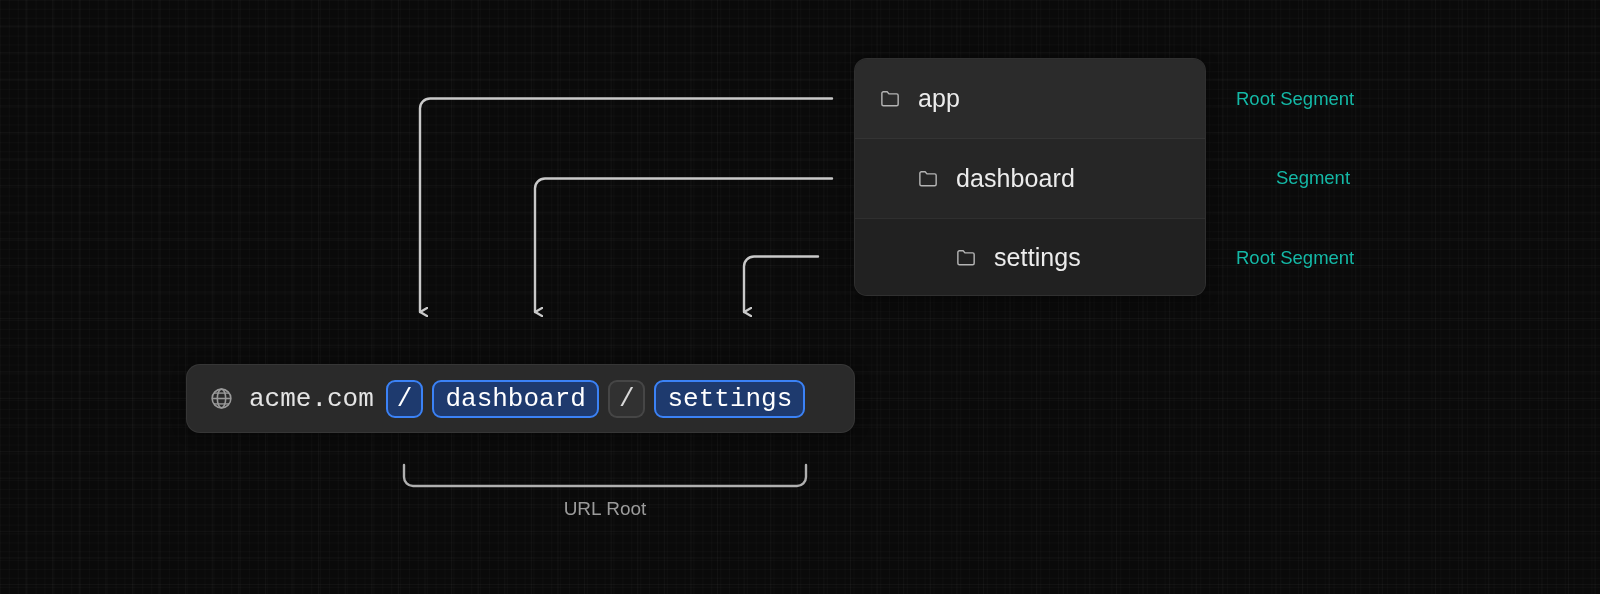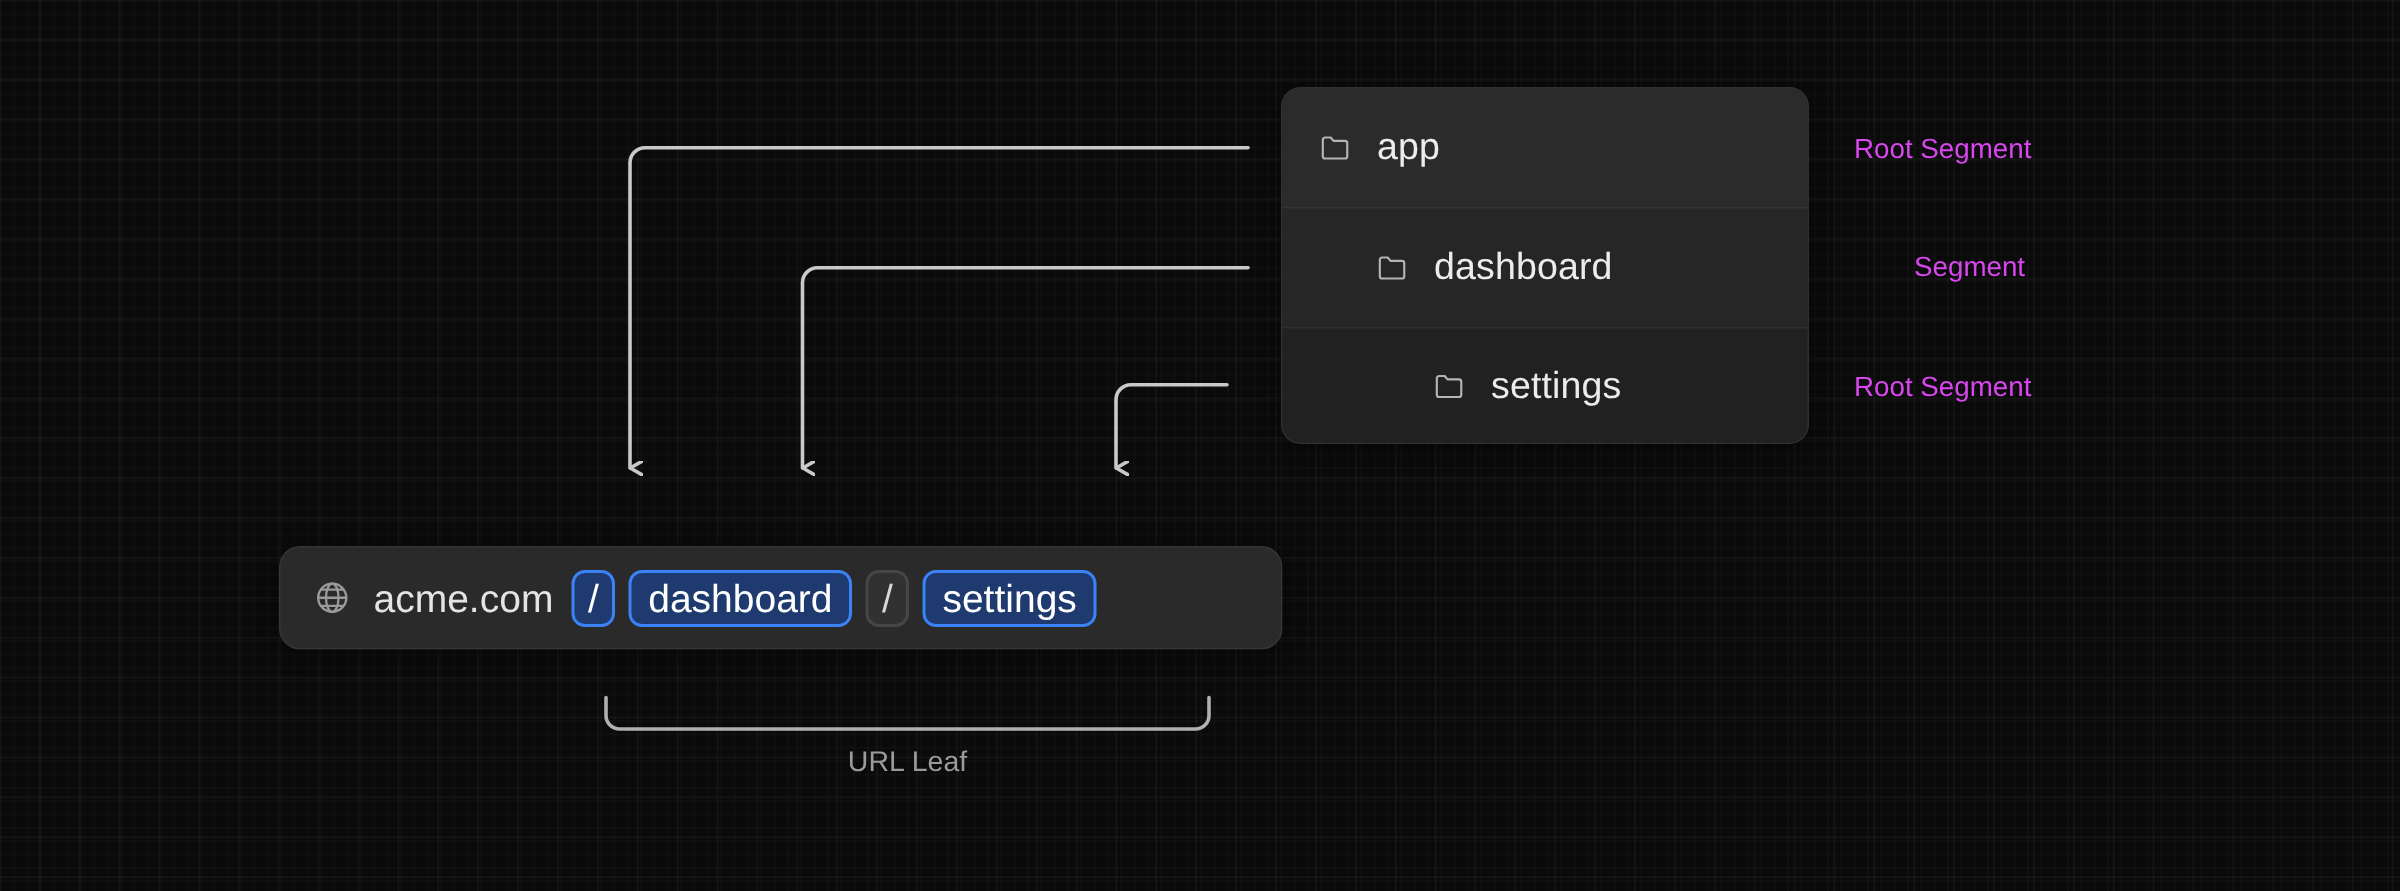--- a/index.html
+++ b/index.html
@@ -85,21 +85,21 @@
     color: #ececec;
     font-size: 25px;
     letter-spacing: 0.1px;
     line-height: 1;
     white-space: nowrap;
   }
 
   
   .anno {
     position: absolute;
-    color: #d946ef;
+    color: #14b8a6;
     font-size: 18.5px;
     white-space: nowrap;
     line-height: 1;
     left: 1236px;
   }
   .anno-root { top: 90px; }
   .anno-seg  { top: 169px; margin-left: 40px; }
   .anno-leaf { top: 249px; }
 
   
@@ -110,20 +110,21 @@
     width: 669px;
     height: 69px;
     box-sizing: border-box;
     border-radius: 14px;
     background: #2a2a2a;
     border: 1px solid rgba(255,255,255,0.06);
     display: flex;
     align-items: center;
     padding-left: 22px;
     box-shadow: 0 2px 14px rgba(0,0,0,0.4);
+    font-family: Liberation Mono, monospace;
   }
   .globe-icon {
     width: 25px; height: 25px;
     flex: 0 0 auto;
     margin-right: 15px;
     display: block;
   }
   .host {
     color: #e4e4e4;
     font-size: 26px;
@@ -248,15 +249,15 @@
     <span class="chip grey">/</span>
 
     <span class="chip blue">settings</span>
 
   </div>
 
   <svg id="brace-svg" viewBox="0 0 420 32">
     <path d="M9,2 L9,14 A9,9 0 0 0 18,23 L402,23 A9,9 0 0 0 411,14 L411,2" fill="none" stroke="#b0b0b0" stroke-width="2.4" stroke-linecap="round" stroke-linejoin="round"></path>
   </svg>
 
-  <div id="url-path-caption">URL Leaf</div>
+  <div id="url-path-caption">URL Root</div>
 
 </div>
 
 </body></html>

